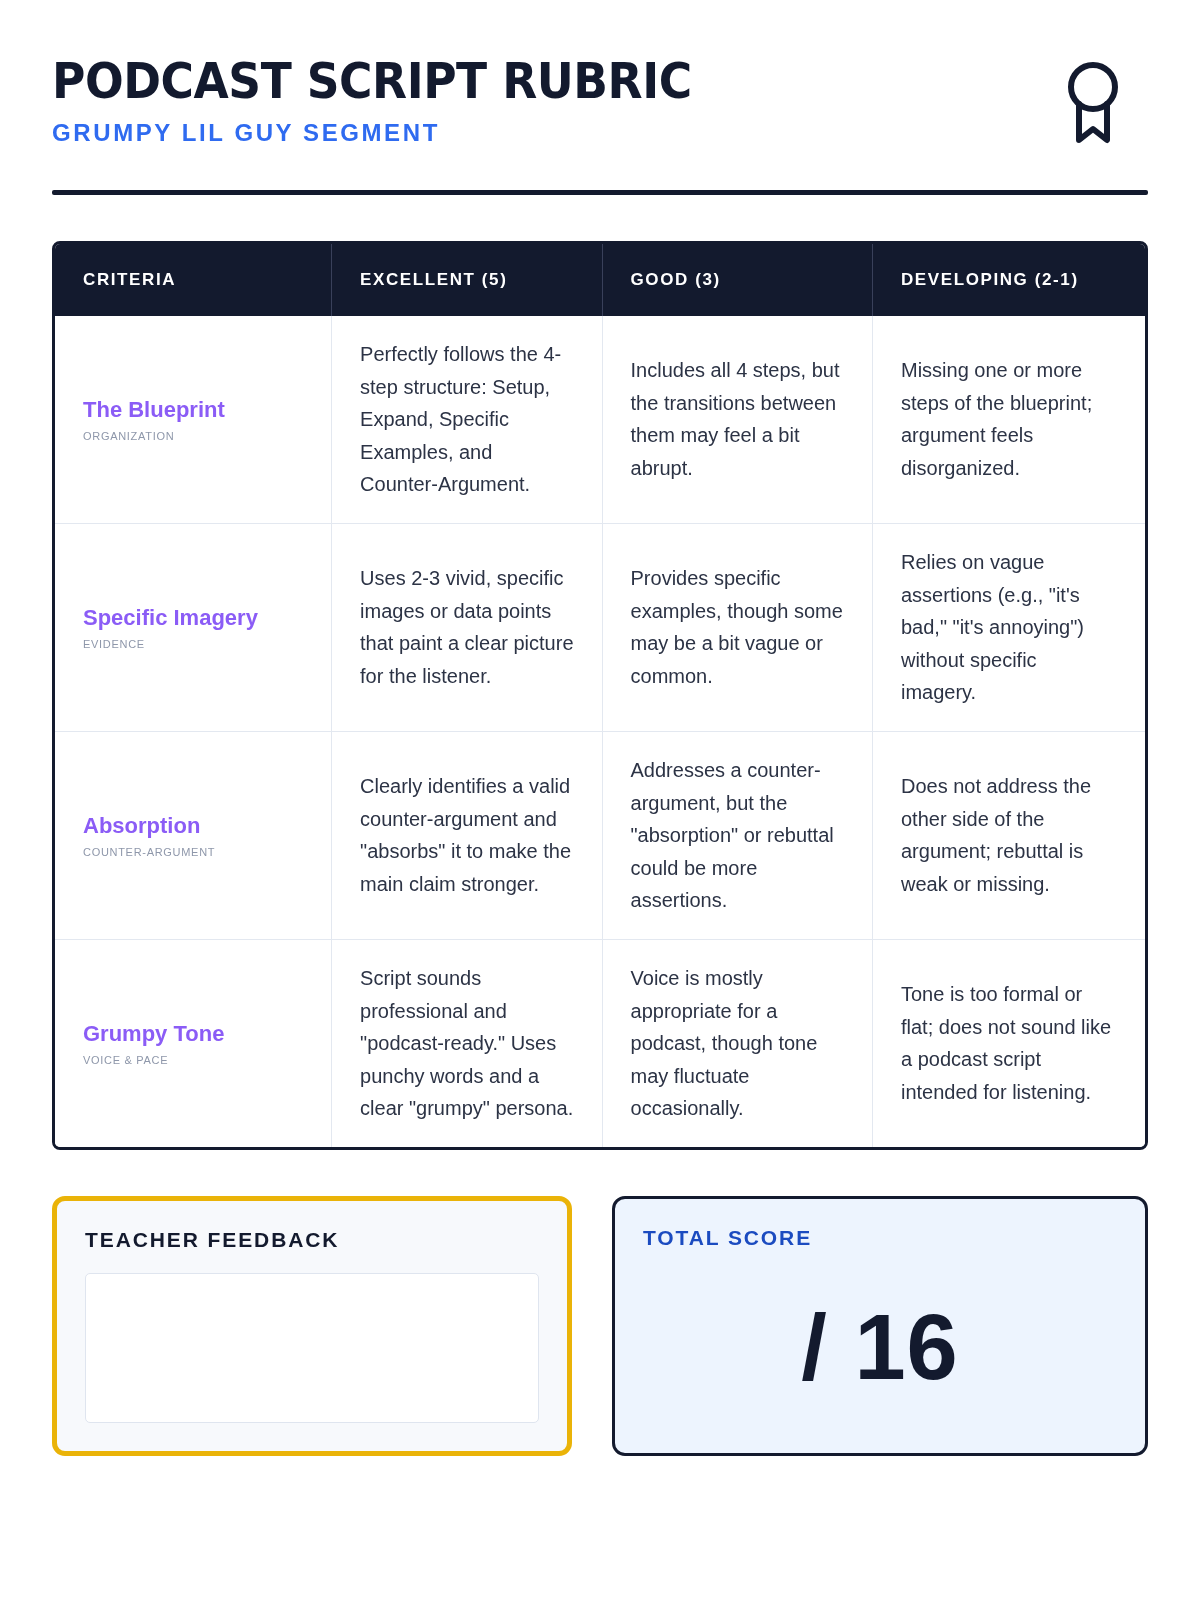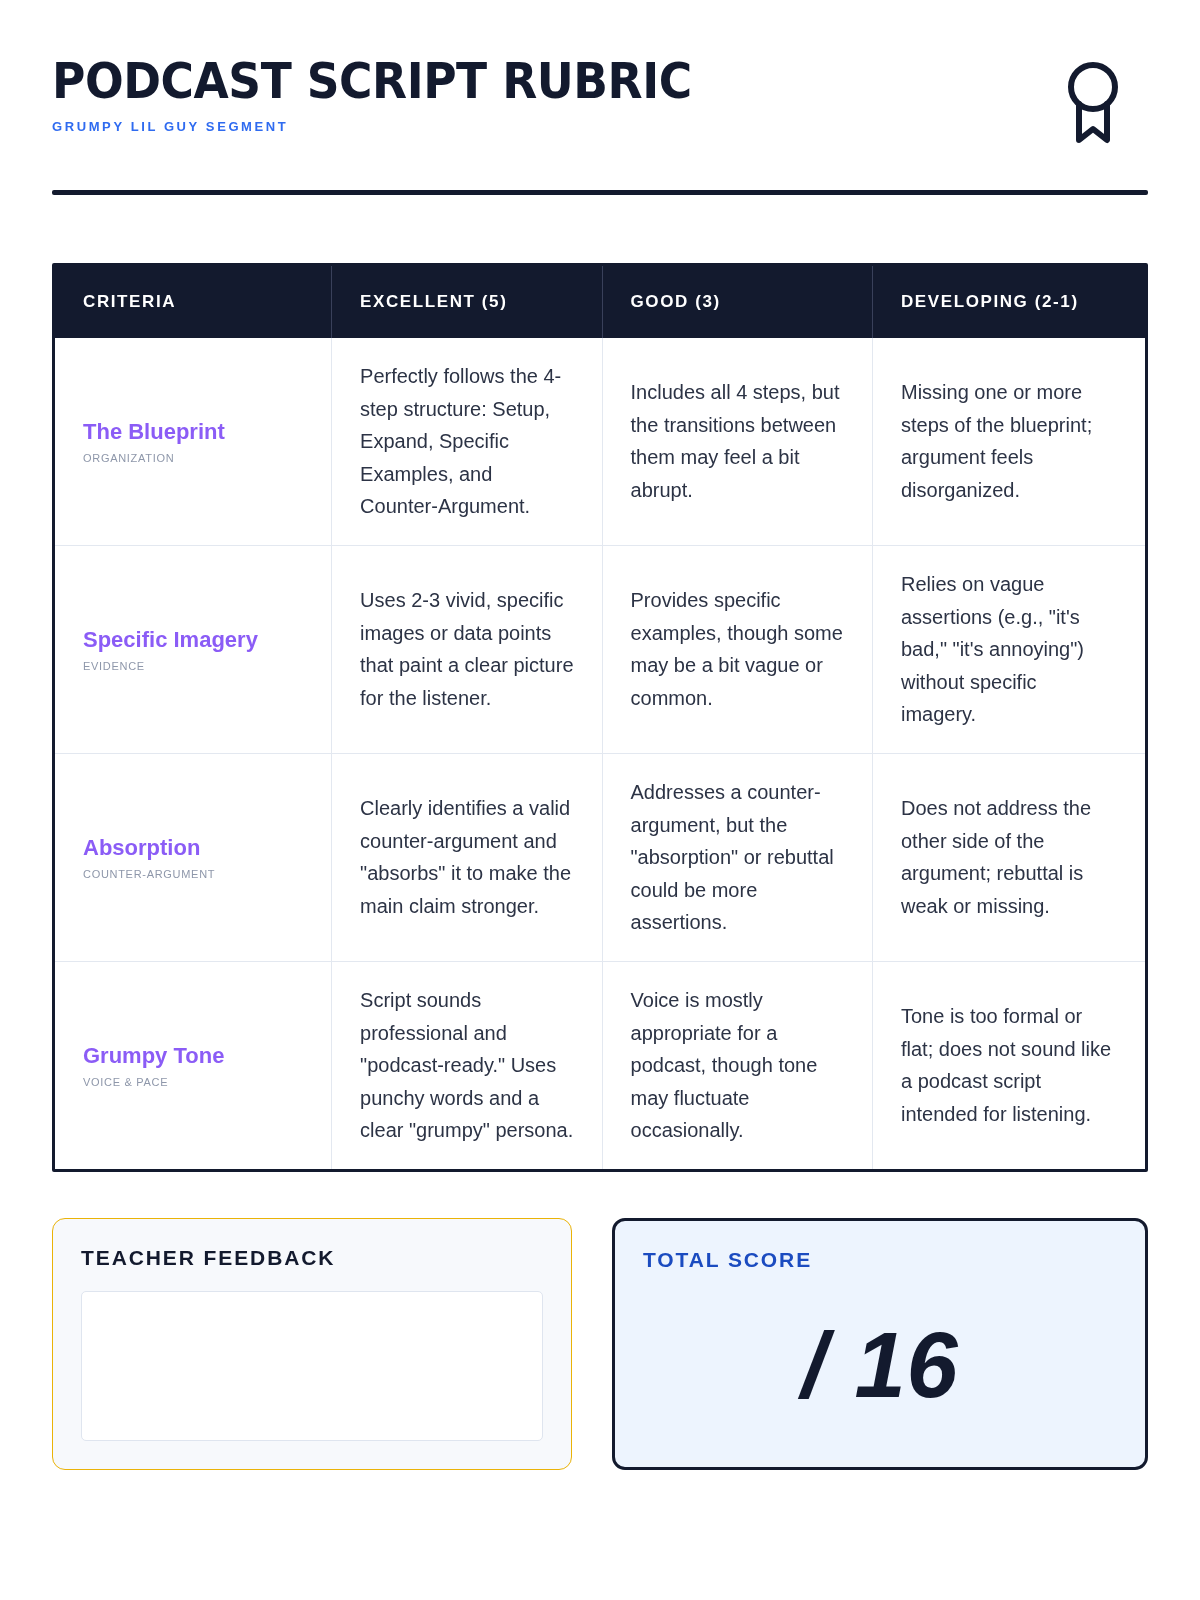--- a/index.html
+++ b/index.html
@@ -39,21 +39,21 @@
     font-weight: 700;
     letter-spacing: -0.5px;
     color: #131a2e;
     line-height: 1.06;
     transform: scaleX(0.93);
     transform-origin: left center;
   }
 
   .doc-subtitle {
     margin-top: 11px;
-    font-size: 13px;
+    font-size: 24px;
     font-weight: 700;
     letter-spacing: 2.6px;
     color: #2f6bf0;
     line-height: 1.2;
   }
 
   .award-icon {
     margin-top: 6px;
     margin-right: 24px;
     flex: 0 0 auto;
@@ -61,23 +61,23 @@
 
   .header-rule {
     margin-top: 40px;
     height: 5px;
     background: #131a2e;
     border-radius: 2px;
   }
 
   
   .rubric-table-wrap {
-    margin-top: 68px;
+    margin-top: 46px;
     border: 3px solid #131a2e;
-    border-radius: 2px;
+    border-radius: 8px;
     overflow: hidden;
     background: #ffffff;
   }
 
   table.rubric {
     width: 100%;
     border-collapse: collapse;
     table-layout: fixed;
   }
 
@@ -136,21 +136,21 @@
   
   .bottom-row {
     margin-top: 46px;
     display: flex;
     gap: 40px;
     align-items: stretch;
   }
 
   .feedback-card {
     flex: 0 0 520px;
-    border: 1px solid #eab308;
+    border: 5px solid #eab308;
     border-radius: 13px;
     background: #f7f9fc;
     padding: 26px 28px 28px 28px;
     min-height: 252px;
     display: flex;
     flex-direction: column;
   }
 
   .feedback-title {
     font-size: 21px;
@@ -192,21 +192,20 @@
     flex: 1 1 auto;
     display: flex;
     align-items: center;
     justify-content: center;
     font-size: 92px;
     font-weight: 700;
     color: #131a2e;
     letter-spacing: 1px;
     line-height: 1;
     padding-top: 18px;
-    font-style: italic;
   }
 </style>
 </head>
 <body>
 
 <div class="page">
 
   <div class="header">
     <div class="header-text">
       <div class="doc-title">PODCAST SCRIPT RUBRIC</div>

